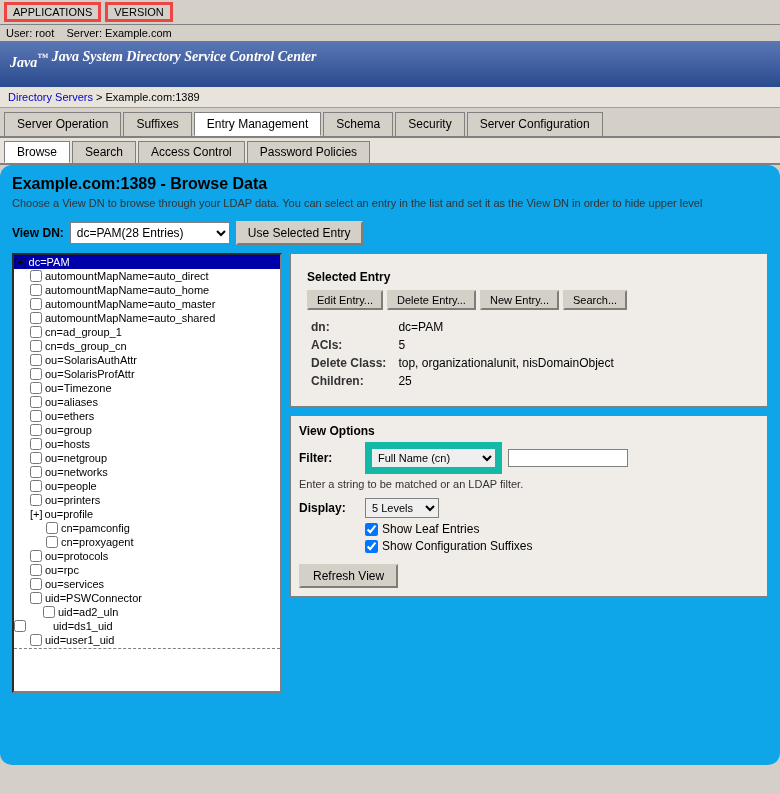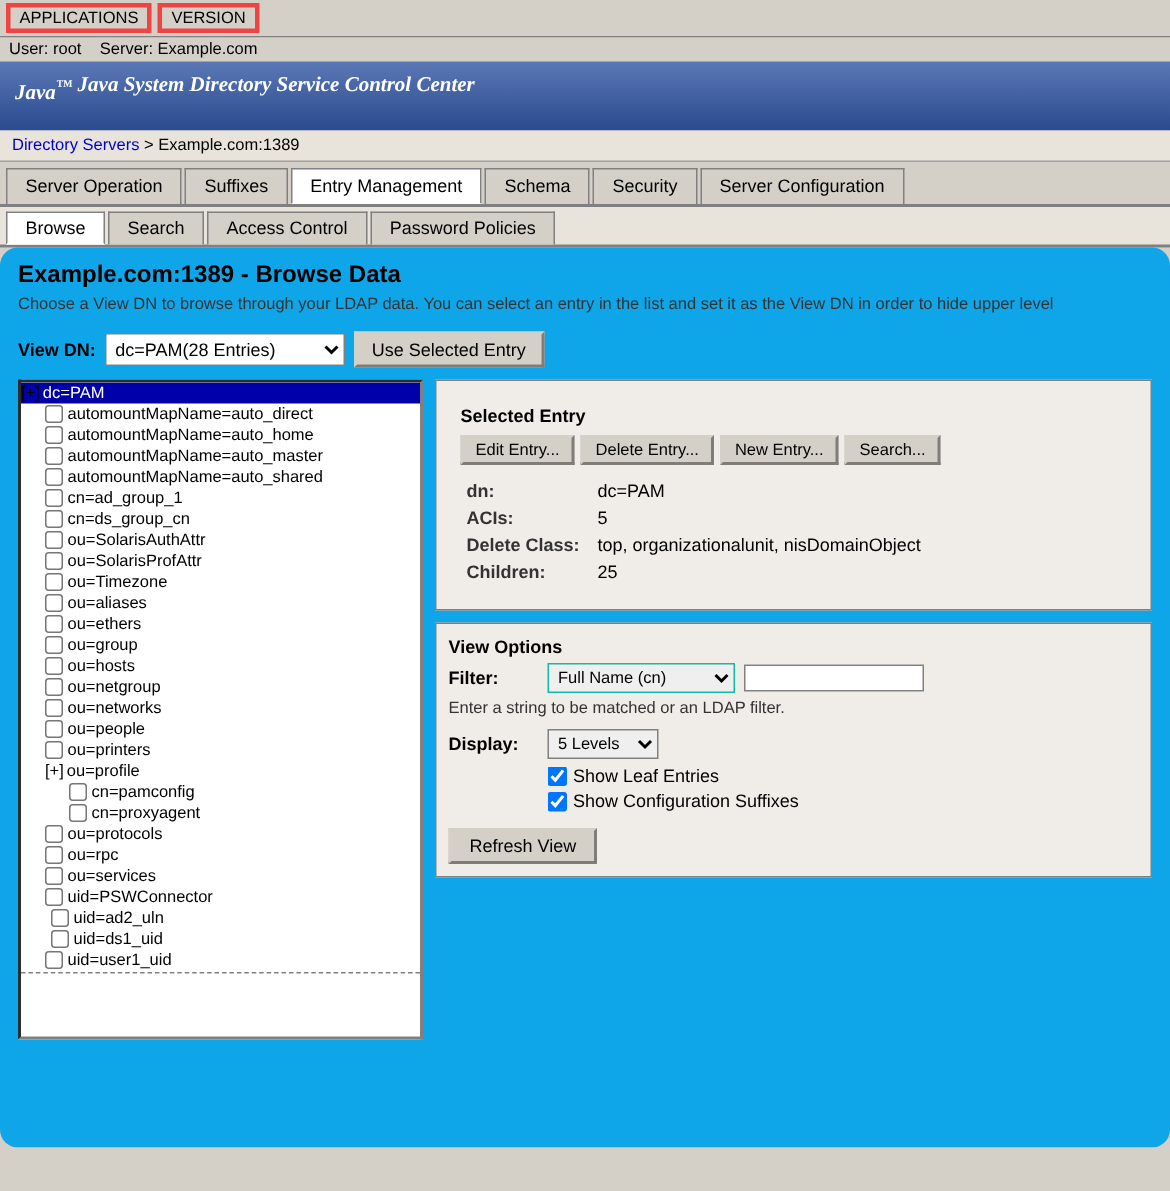--- a/index.html
+++ b/index.html
@@ -233,21 +233,21 @@
       margin-bottom: 4px;
       gap: 6px;
     }
     .filter-label {
       font-size: 12px;
       font-weight: bold;
       width: 60px;
     }
     .filter-select {
       font-size: 11px;
-      border: 1px solid #14b8a6;
+      border: 7px solid #14b8a6;
       padding: 2px;
     }
     .filter-input {
       font-size: 11px;
       border: 1px solid #808080;
       padding: 2px;
       width: 120px;
     }
     .filter-hint {
       font-size: 11px;
@@ -439,25 +439,25 @@
           <span class="item-text">ou=rpc</span>
         </div>
         <div class="tree-item" style="padding-left: 16px;">
           <input type="checkbox" style="">
           <span class="item-text">ou=services</span>
         </div>
         <div class="tree-item" style="padding-left: 16px;">
           <input type="checkbox" style="">
           <span class="item-text">uid=PSWConnector</span>
         </div>
-        <div class="tree-item" style="padding-left: 20px;">
+        <div class="tree-item" style="padding-left: 0; margin-left: 29px;">
           <input type="checkbox" style="">
           <span class="item-text">uid=ad2_uln</span>
         </div>
-        <div class="tree-item" style="padding-left: 20px;">
+        <div class="tree-item" style="padding-left: 0; gap: 24px;">
           <input type="checkbox" style="">
           <span class="item-text">uid=ds1_uid</span>
         </div>
         <div class="tree-item" style="padding-left: 16px;">
           <input type="checkbox" style="">
           <span class="item-text">uid=user1_uid</span>
         </div>
         <div class="tree-divider"></div>
       </div>
 

